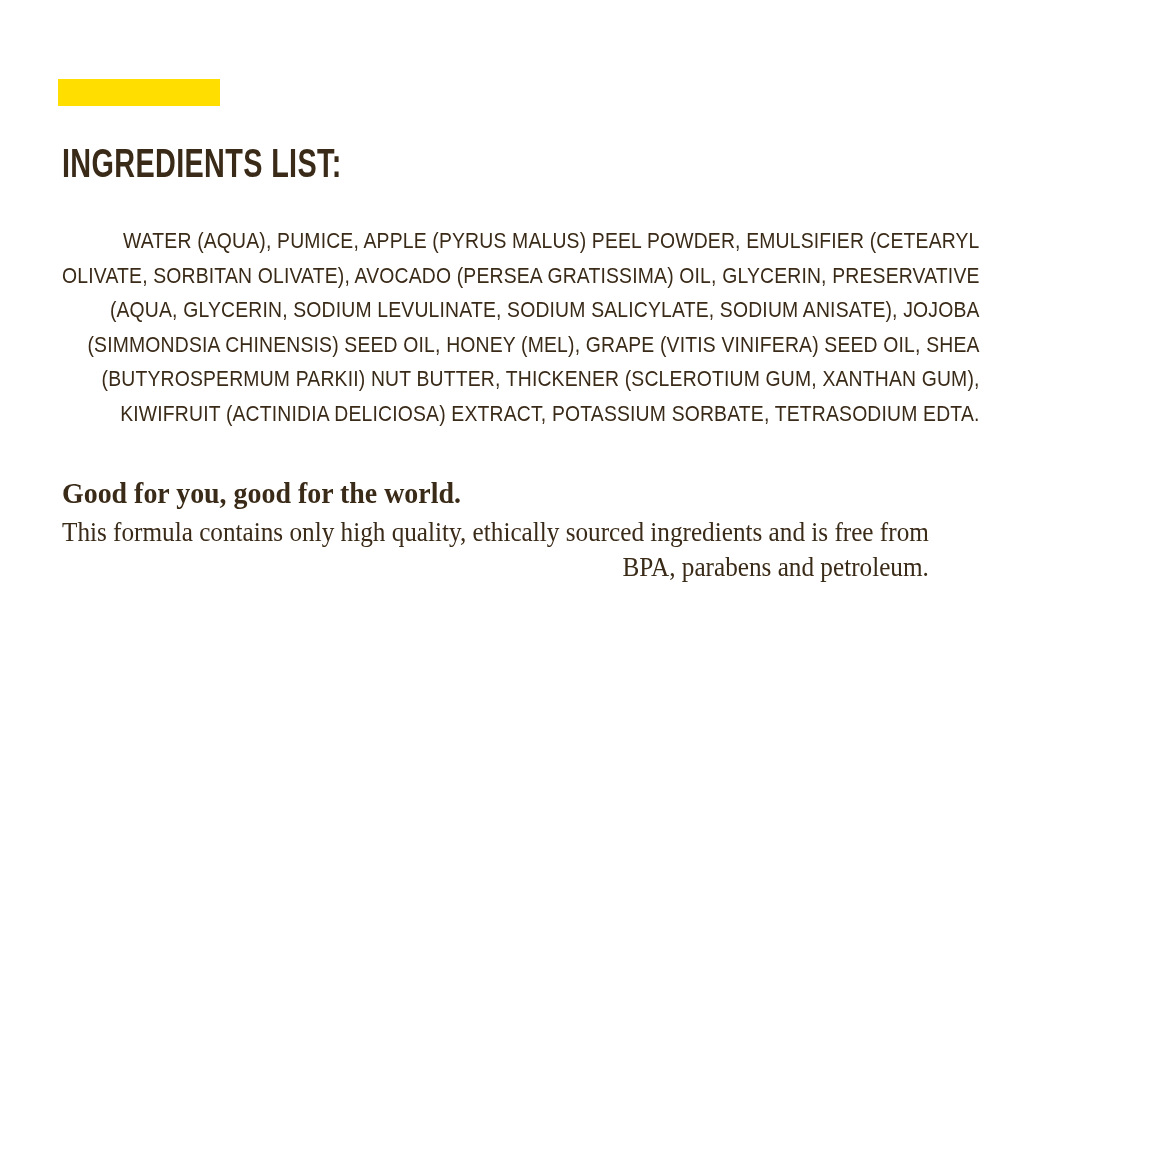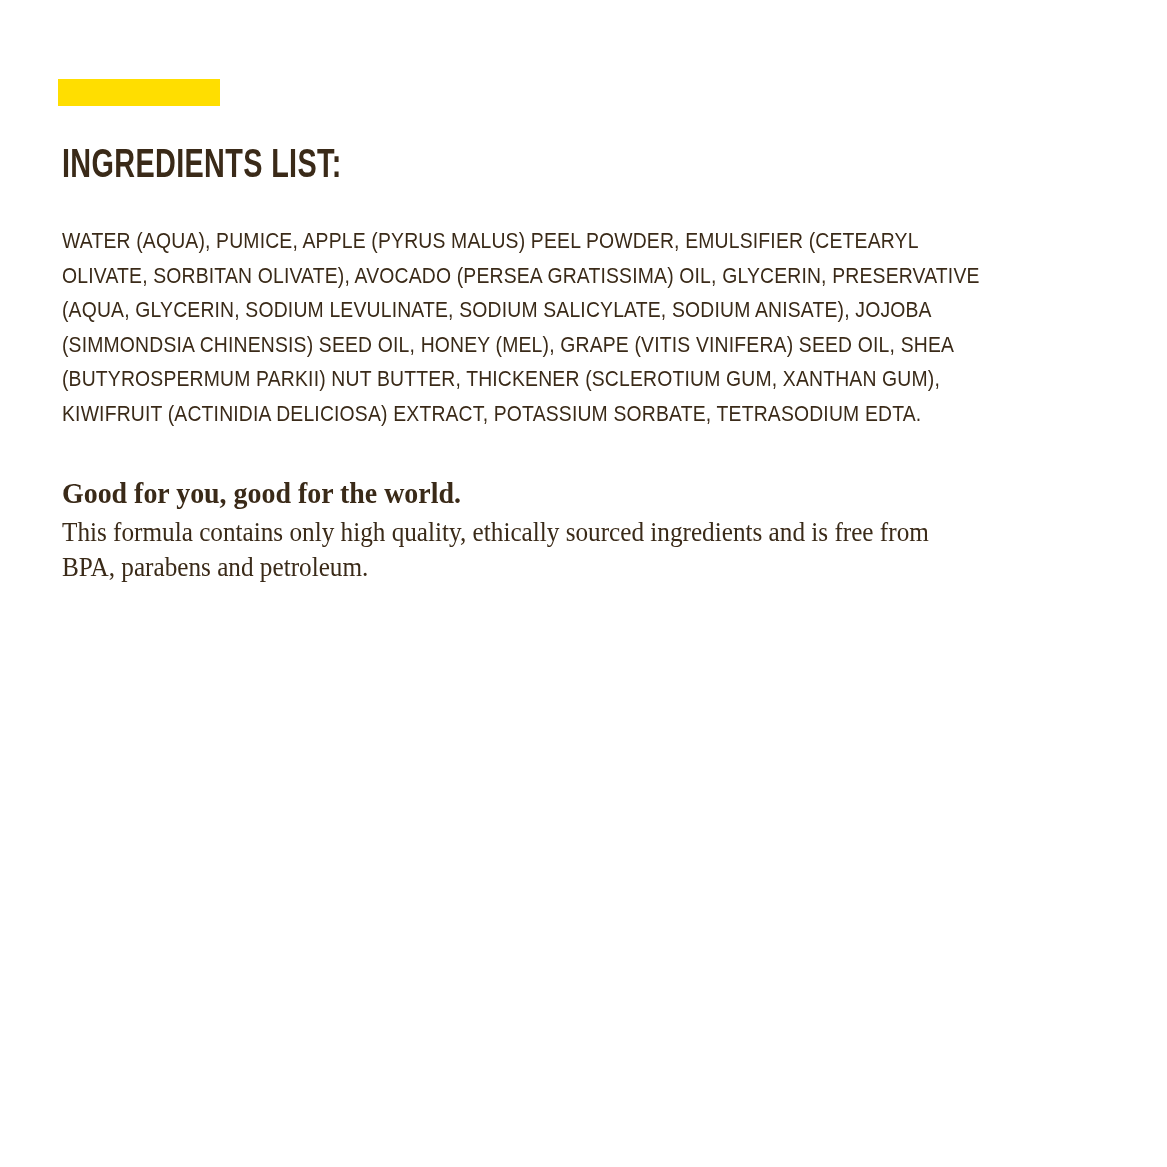--- a/index.html
+++ b/index.html
@@ -13,20 +13,21 @@
     height: 1167px;
     position: relative;
     overflow: hidden;
     font-family: "Liberation Sans", sans-serif;
     color: var(--ink);
   }
   .page {
     position: absolute;
     inset: 0;
     background: #ffffff;
+    text-align: right;
   }
   .accent-bar {
     position: absolute;
     left: 58px;
     top: 79px;
     width: 162px;
     height: 27px;
     background: var(--accent);
   }
   .headline {

